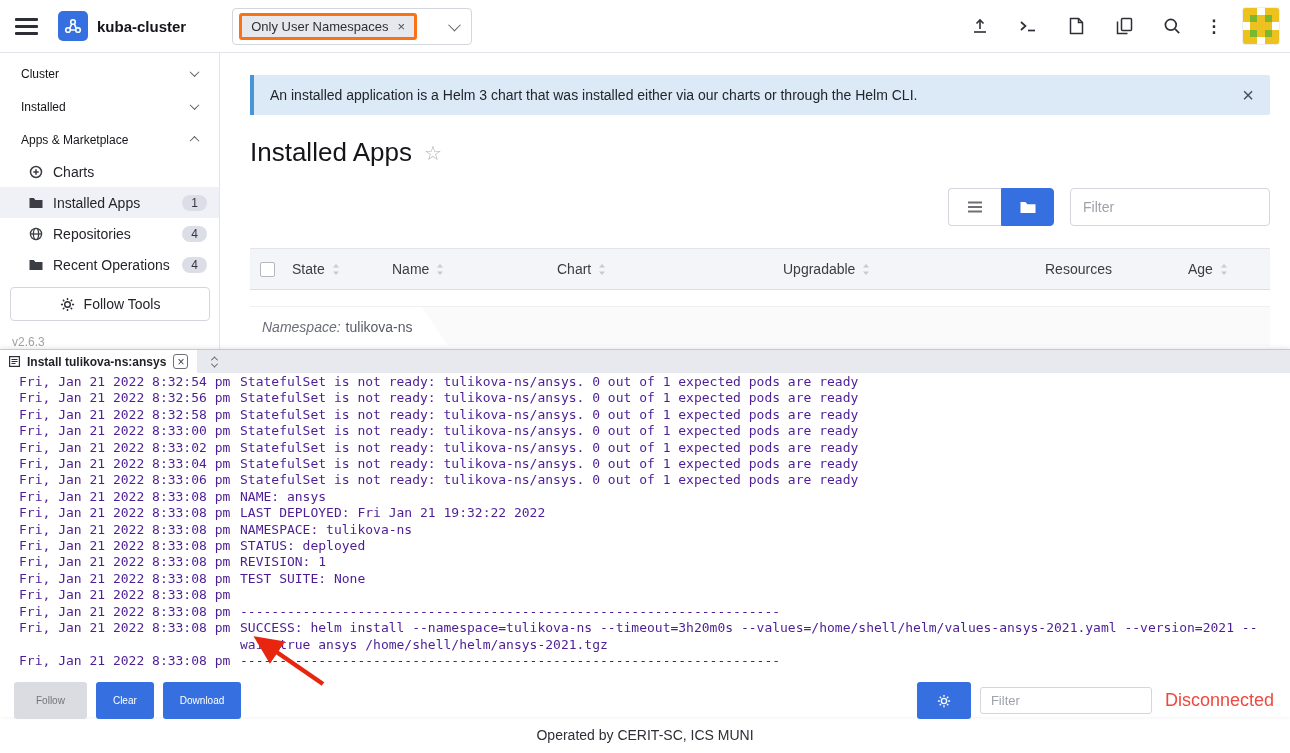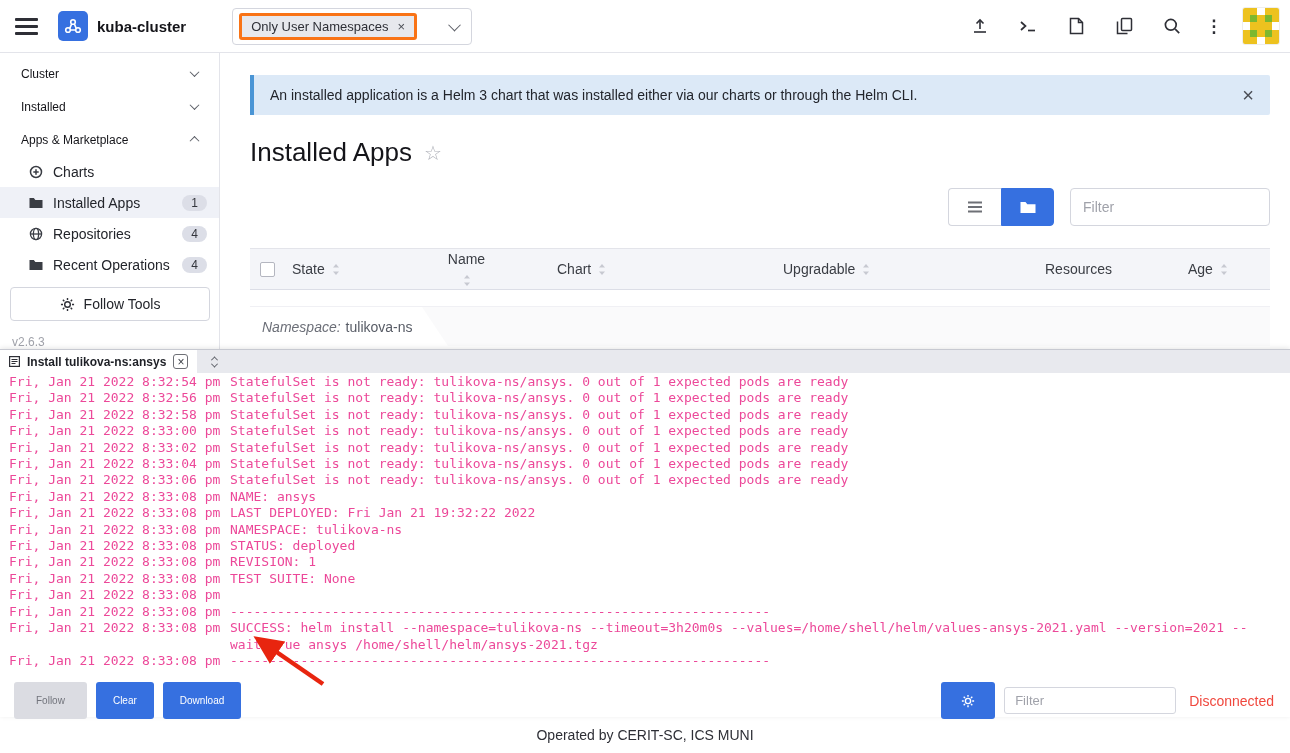--- a/index.html
+++ b/index.html
@@ -53,48 +53,48 @@
   .toggle-group { display:flex; }
   .toggle { width:53px; height:38px; display:flex; align-items:center; justify-content:center; border:1px solid #d4d6de; background:#fff; cursor:pointer; }
   .toggle.first { border-radius:4px 0 0 4px; border-right:none; }
   .toggle.active { background:var(--accent); border-color:var(--accent); border-radius:0 4px 4px 0; }
   .filter-input { width:200px; height:38px; border:1px solid #d4d6de; border-radius:4px; padding:0 12px; font-size:14px; font-family:inherit; color:#23252b; outline:none; }
   .filter-input::placeholder { color:#a0a2aa; }
   .table-header { margin-top:22px; height:42px; background:#f4f5f9; border-top:1px solid #e3e4ea; border-bottom:1px solid #dcdee7; display:flex; align-items:center; font-size:14px; color:#3a3d44; }
   .th { display:flex; align-items:center; gap:7px; padding:0 8px; }
   .cb { width:34px; padding-left:10px; }
   .checkbox { width:15px; height:15px; border:1px solid #b4b6c0; border-radius:2px; background:#fff; cursor:pointer; }
-  .col1{width:100px;} .col2{width:165px;flex-direction:column;} .col3{width:226px;} .col4{width:262px;} .col5{flex:1;} .col6{width:90px;}
+  .col1{width:100px;} .col2{width:165px;} .col3{width:226px;} .col4{width:262px;} .col5{flex:1;} .col6{width:90px;}
   .group-row { margin-top:16px; height:40px; background:#fafafb; position:relative; border-top:1px solid #f0f0f4; }
   .group-tab { position:absolute; left:0; top:0; bottom:0; width:198px; background:#fff; clip-path:polygon(0 0, calc(100% - 26px) 0, 100% 100%, 0 100%); display:flex; align-items:center; padding:0 12px; font-size:14px; }
   .gp { color:#6b6e77;font-style:italic; } .gn { color:#5b6logistics; }
   .gn { color:#585c66; cursor:pointer; margin-left:5px; }
 
   
   .footer { height:36px; flex:none; display:flex; align-items:center; justify-content:center; font-size:14px; color:#2e2f36; background:#fff; }
 
   
   .terminal { position:absolute; left:0; right:0; top:349px; bottom:36px; background:#fff; display:flex; flex-direction:column; z-index:10; border-top:1px solid #c7c9d1; box-shadow:0 -1px 5px rgba(0,0,0,.10); }
   .term-tabs { height:23px; background:#e8e9ee; display:flex; align-items:stretch; flex:none; }
   .term-tab { background:#fff; display:flex; align-items:center; gap:7px; padding:0 9px; font-size:12px; font-weight:bold; color:#1e2026; cursor:pointer; }
   .tab-close { width:15px; height:15px; border:1px solid #6e7076; border-radius:3px; display:flex; align-items:center; justify-content:center; font-size:12px; color:#3a3d44; line-height:1; cursor:pointer; font-weight:normal; }
   .term-resize { width:34px; display:flex; flex-direction:column; align-items:center; justify-content:center; gap:2px; cursor:pointer; }
-  .term-log { flex:1; overflow:hidden; font-family:"DejaVu Sans Mono", monospace; font-size:13px; color:#ec4899; padding:1px 9px 0; }
+  .term-log { flex:1; overflow:hidden; font-family:"DejaVu Sans Mono", monospace; font-size:13px; color:#4c1d95; padding:1px 19px 0; }
   .log-row { display:flex; line-height:16.4px; }
   .log-time { width:213px; flex:none; white-space:pre; margin-right:8px; }
   .log-msg { flex:1; white-space:pre-wrap; }
   .term-bar { height:31px; flex:none; display:flex; align-items:center; padding:0 10px 2px 14px; gap:9px; background:#fff; }
   .btn { height:37px; padding:0 17px; font-size:10px; border:none; border-radius:3px; cursor:pointer; font-family:inherit; }
   .btn.blue { background:var(--accent); color:#fff; }
   .btn.muted { background:#dbdce2; color:#72747c; padding:0 22px; }
   .gearbtn { padding:0 20px; display:flex; align-items:center; }
   .spacer { flex:1; }
   .term-filter { width:172px; height:27px; border:1px solid #d4d6de; border-radius:3px; padding:0 10px; font-size:13px; font-family:inherit; outline:none; }
   .term-filter::placeholder { color:#a0a2aa; }
-  .status { color:var(--danger); font-size:14px; margin:0 6px 0 4px; }
+  .status { color:var(--danger); font-size:18px; margin:0 6px 0 4px; }
 
   .annotation-arrow { position:absolute; left:238px; top:628px; z-index:20; pointer-events:none; }
 </style>
 </head>
 <body>
 
 <div class="page">
 
   <header class="header">
     <div class="hamburger">

